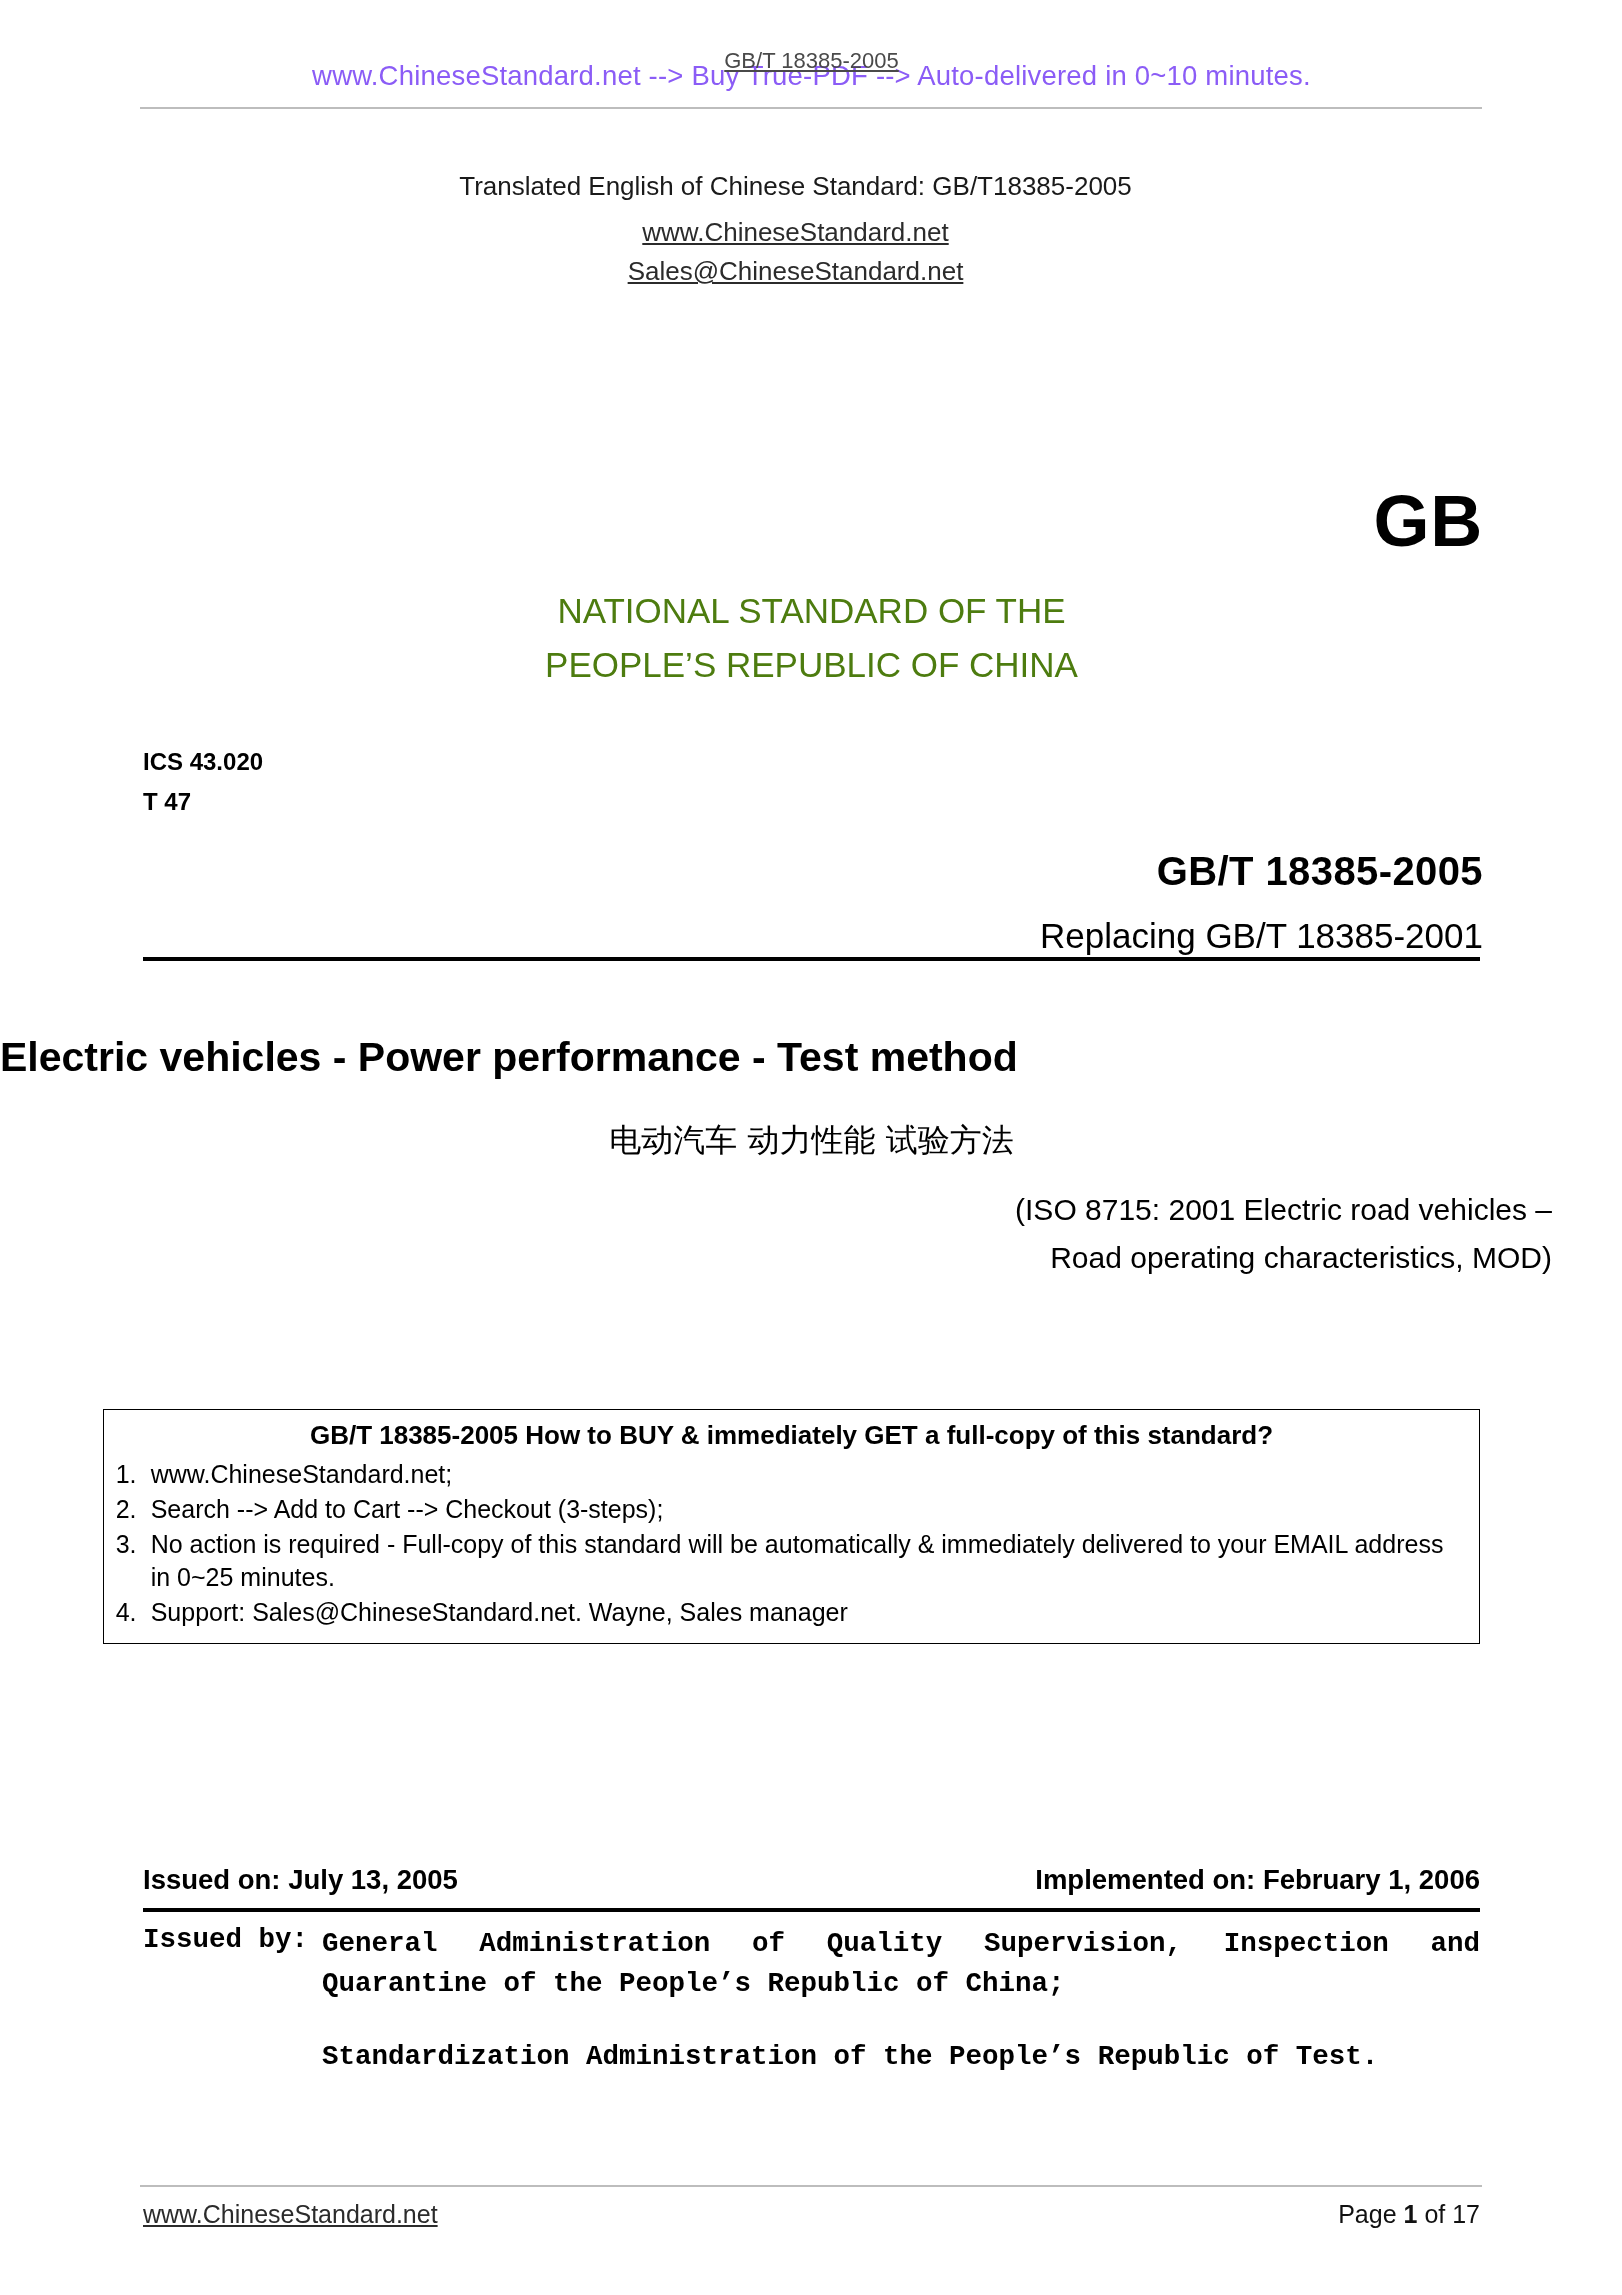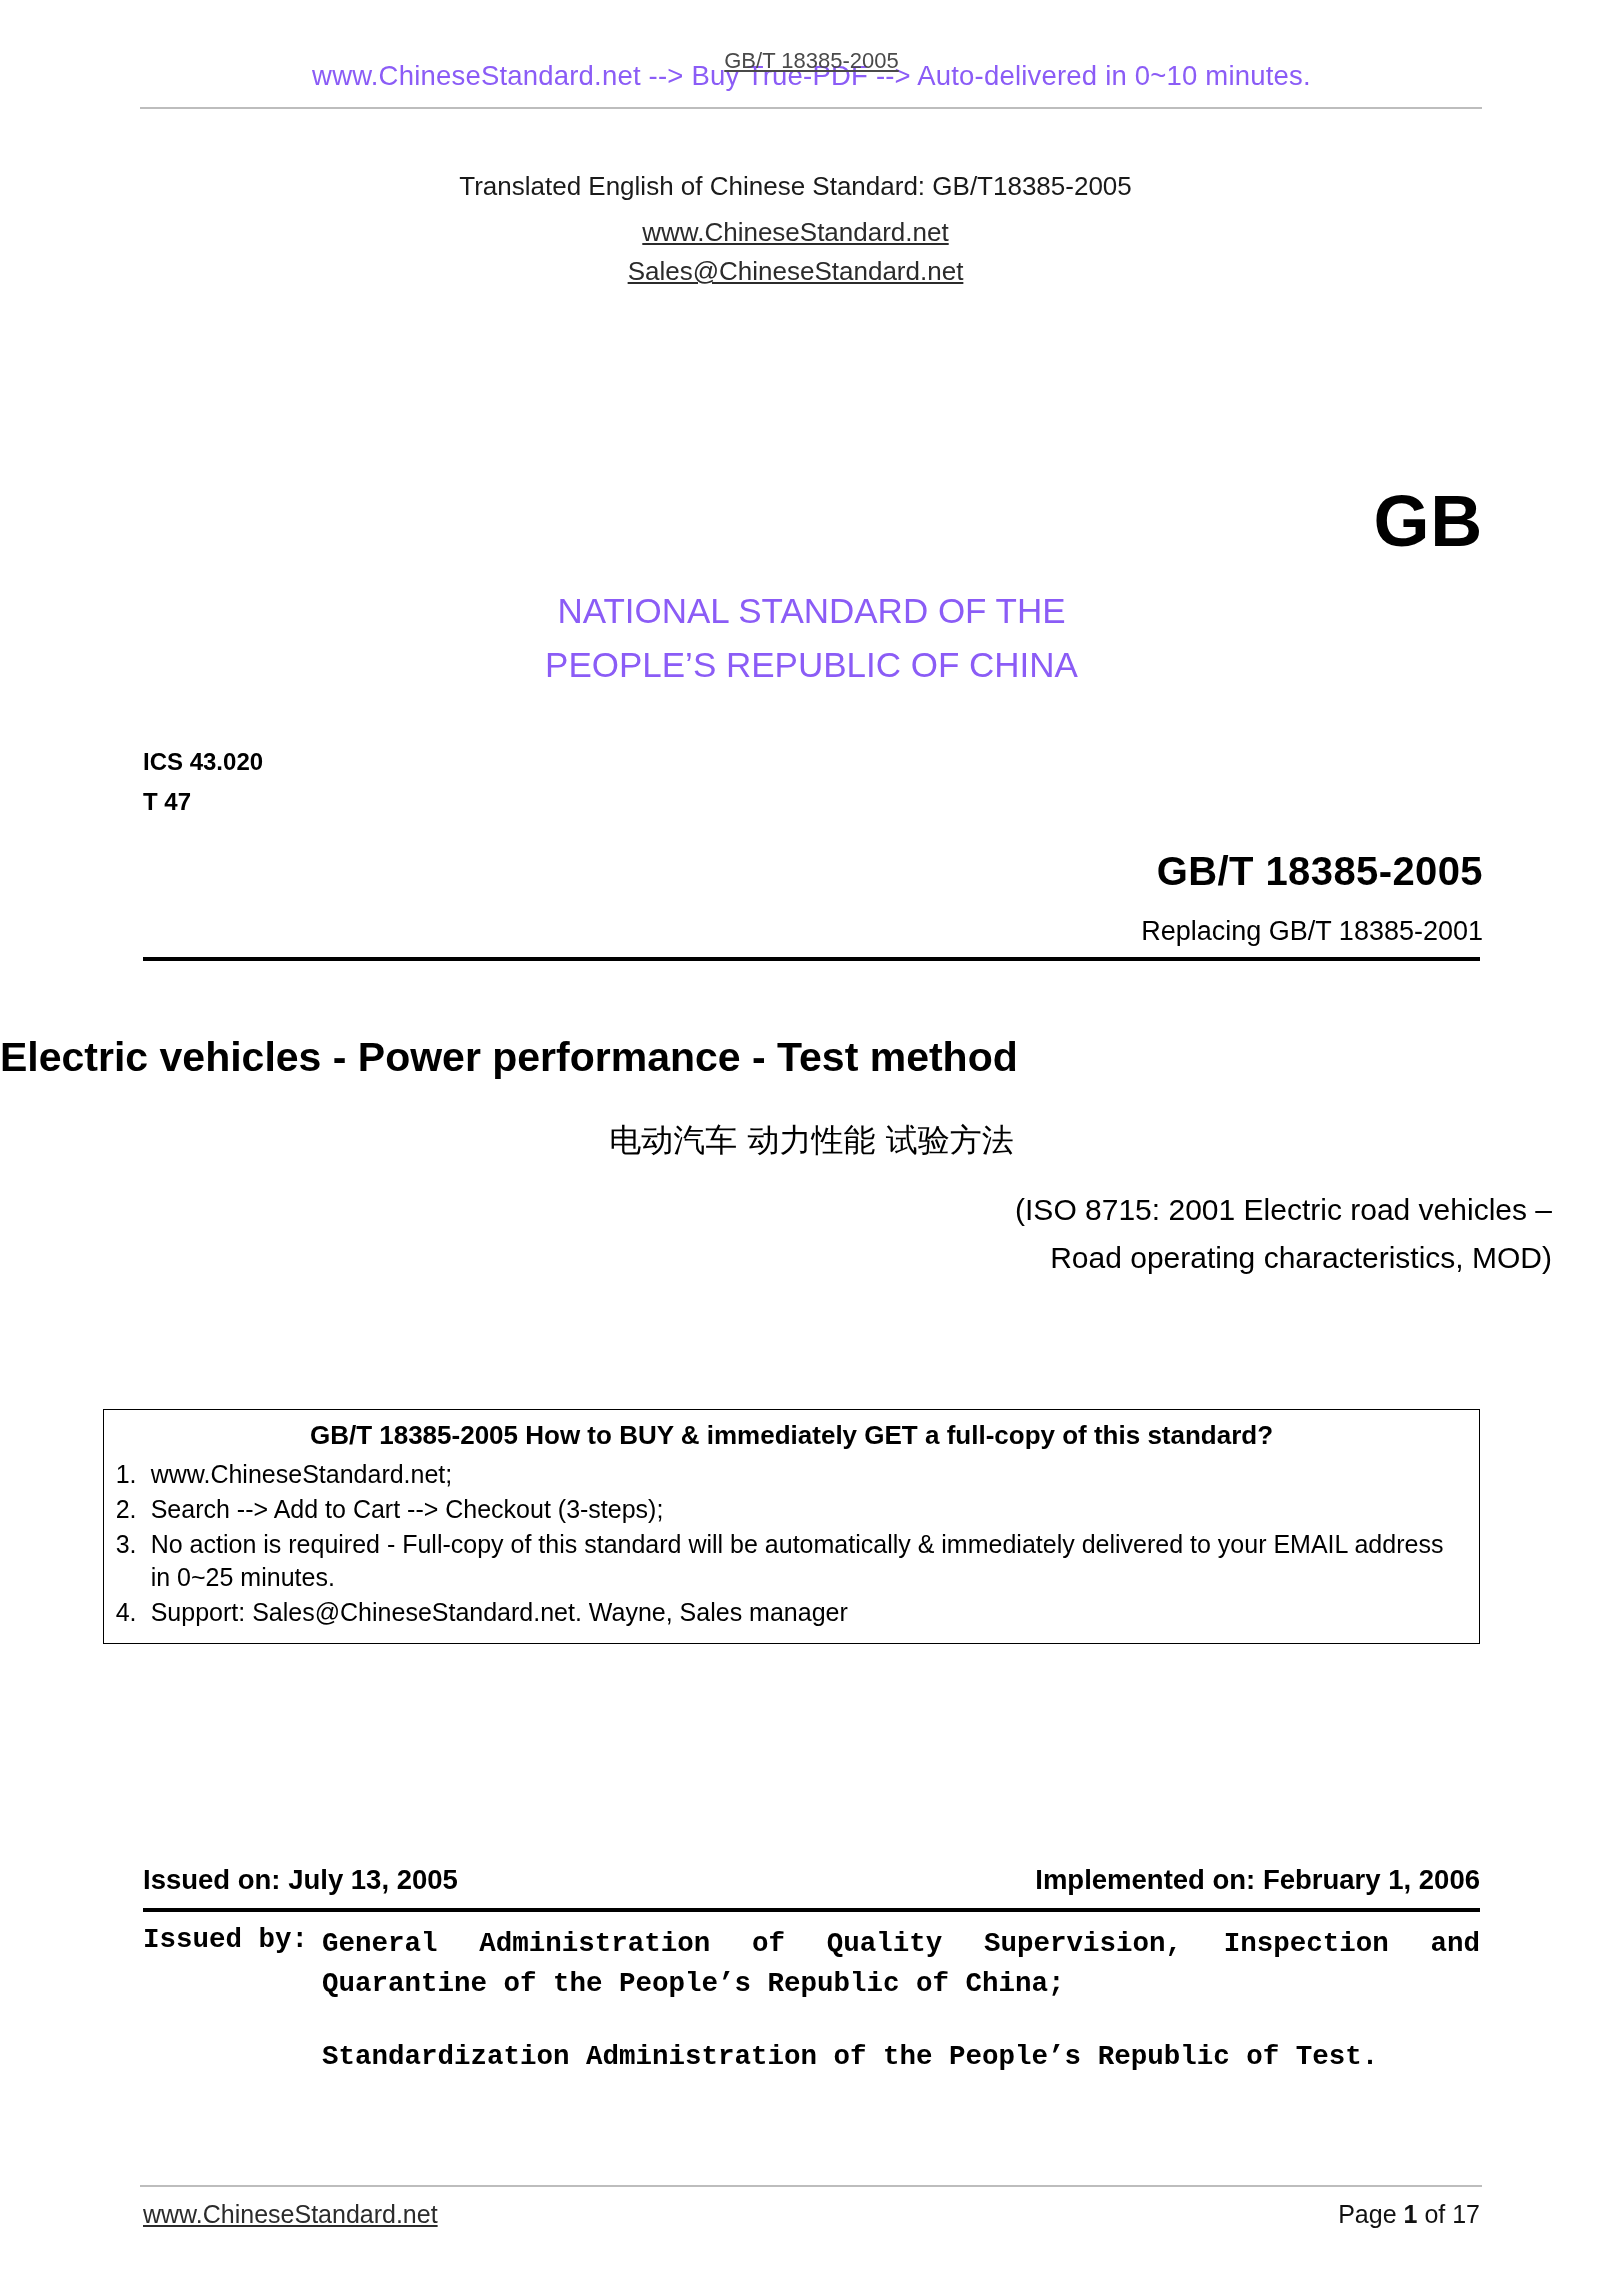--- a/index.html
+++ b/index.html
@@ -84,21 +84,21 @@
 
   
   .nat-head {
     position: absolute;
     left: 0;
     top: 584px;
     width: 1623px;
     text-align: center;
     font-size: 35px;
     line-height: 1.55;
-    color: #8b5cf6;
+    color: #4d7c0f;
   }
   .nat-head .l2 { }
 
   
   .ics {
     position: absolute;
     left: 143px;
     top: 742px;
     font-size: 24px;
     font-weight: bold;
@@ -112,21 +112,21 @@
     top: 849px;
     font-size: 40px;
     font-weight: bold;
     text-align: right;
     letter-spacing: 0.4px;
   }
   .replacing {
     position: absolute;
     right: 140px;
     top: 916px;
-    font-size: 27px;
+    font-size: 35px;
     text-align: right;
   }
   .rule-thick-1 {
     position: absolute;
     left: 143px;
     top: 957px;
     width: 1337px;
     height: 4.2px;
     background: #000;
   }

